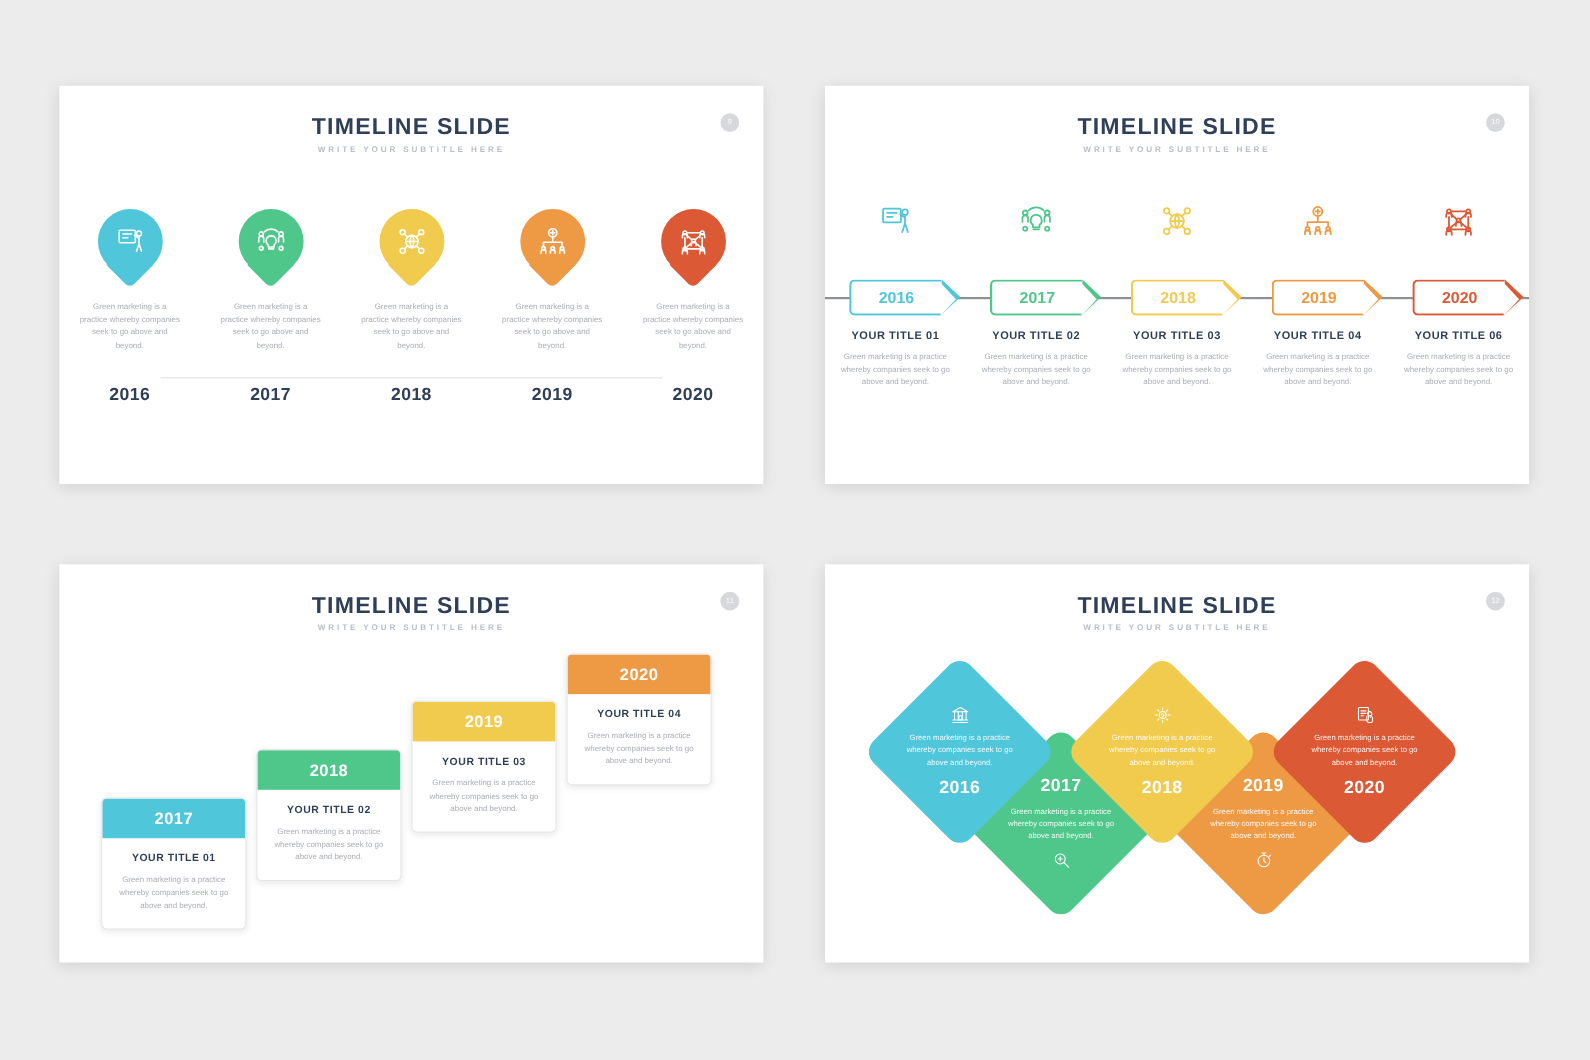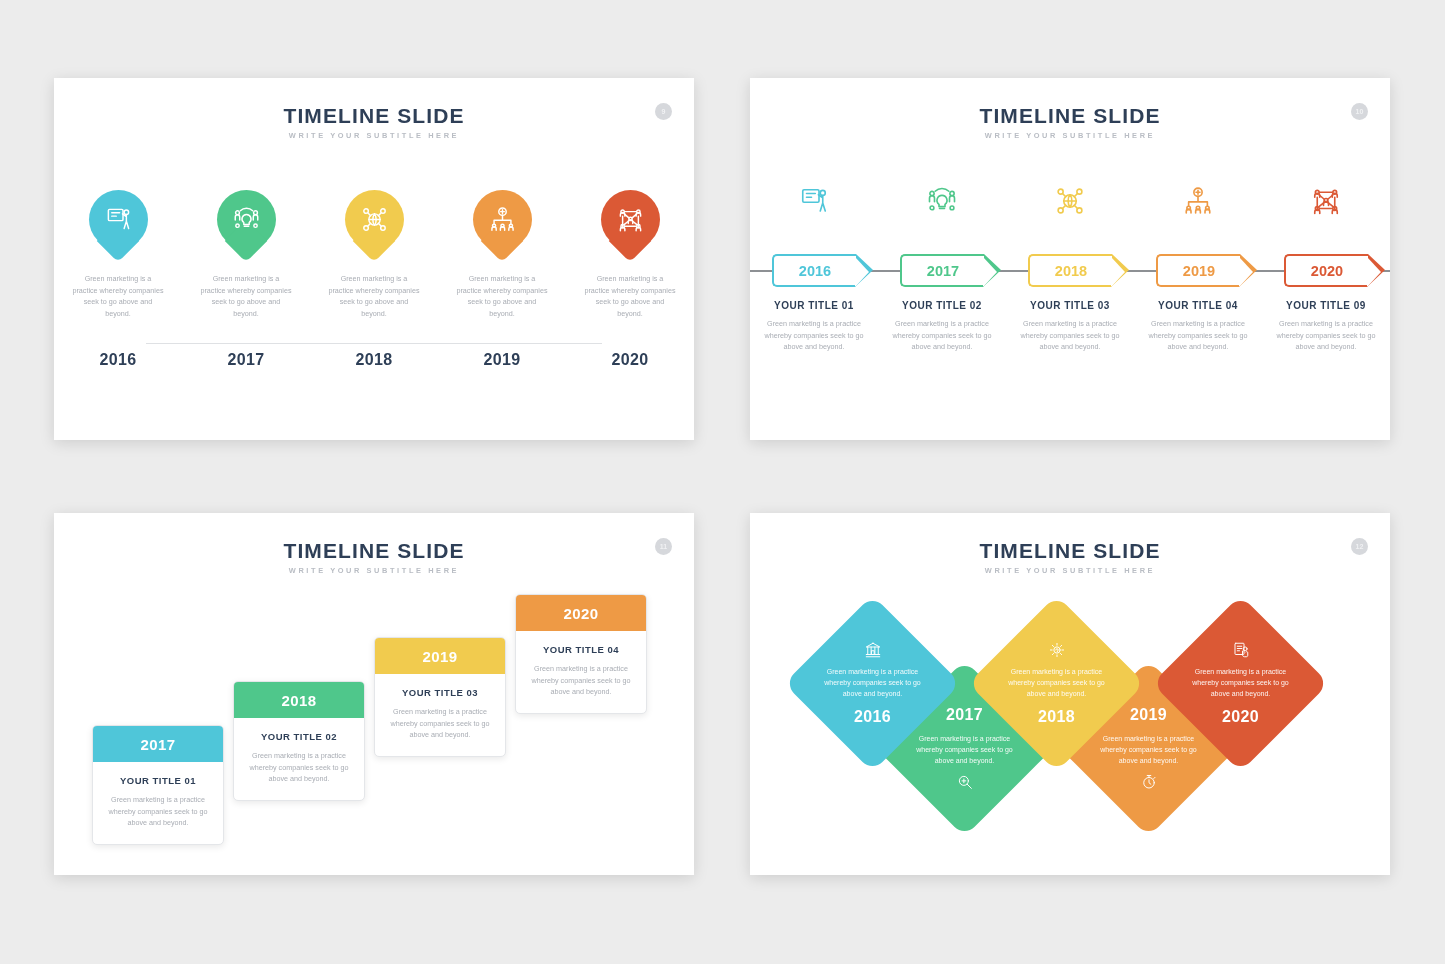--- a/index.html
+++ b/index.html
@@ -369,21 +369,21 @@
   </div>
   <div class="s2-tcell">
     <div class="s2-ttl">YOUR TITLE 03</div>
     <div class="s2-bdy">Green marketing is a practice whereby companies seek to go above and beyond.</div>
   </div>
   <div class="s2-tcell">
     <div class="s2-ttl">YOUR TITLE 04</div>
     <div class="s2-bdy">Green marketing is a practice whereby companies seek to go above and beyond.</div>
   </div>
   <div class="s2-tcell">
-    <div class="s2-ttl">YOUR TITLE 09</div>
+    <div class="s2-ttl">YOUR TITLE 06</div>
     <div class="s2-bdy">Green marketing is a practice whereby companies seek to go above and beyond.</div>
   </div>
       </div>
   </div>
 
   <div class="slide" id="slide3">
     <div class="s-title">TIMELINE SLIDE</div>
     <div class="s-sub">WRITE YOUR SUBTITLE HERE</div>
     <div class="pagebadge">11</div>
     <div id="s3cards">

